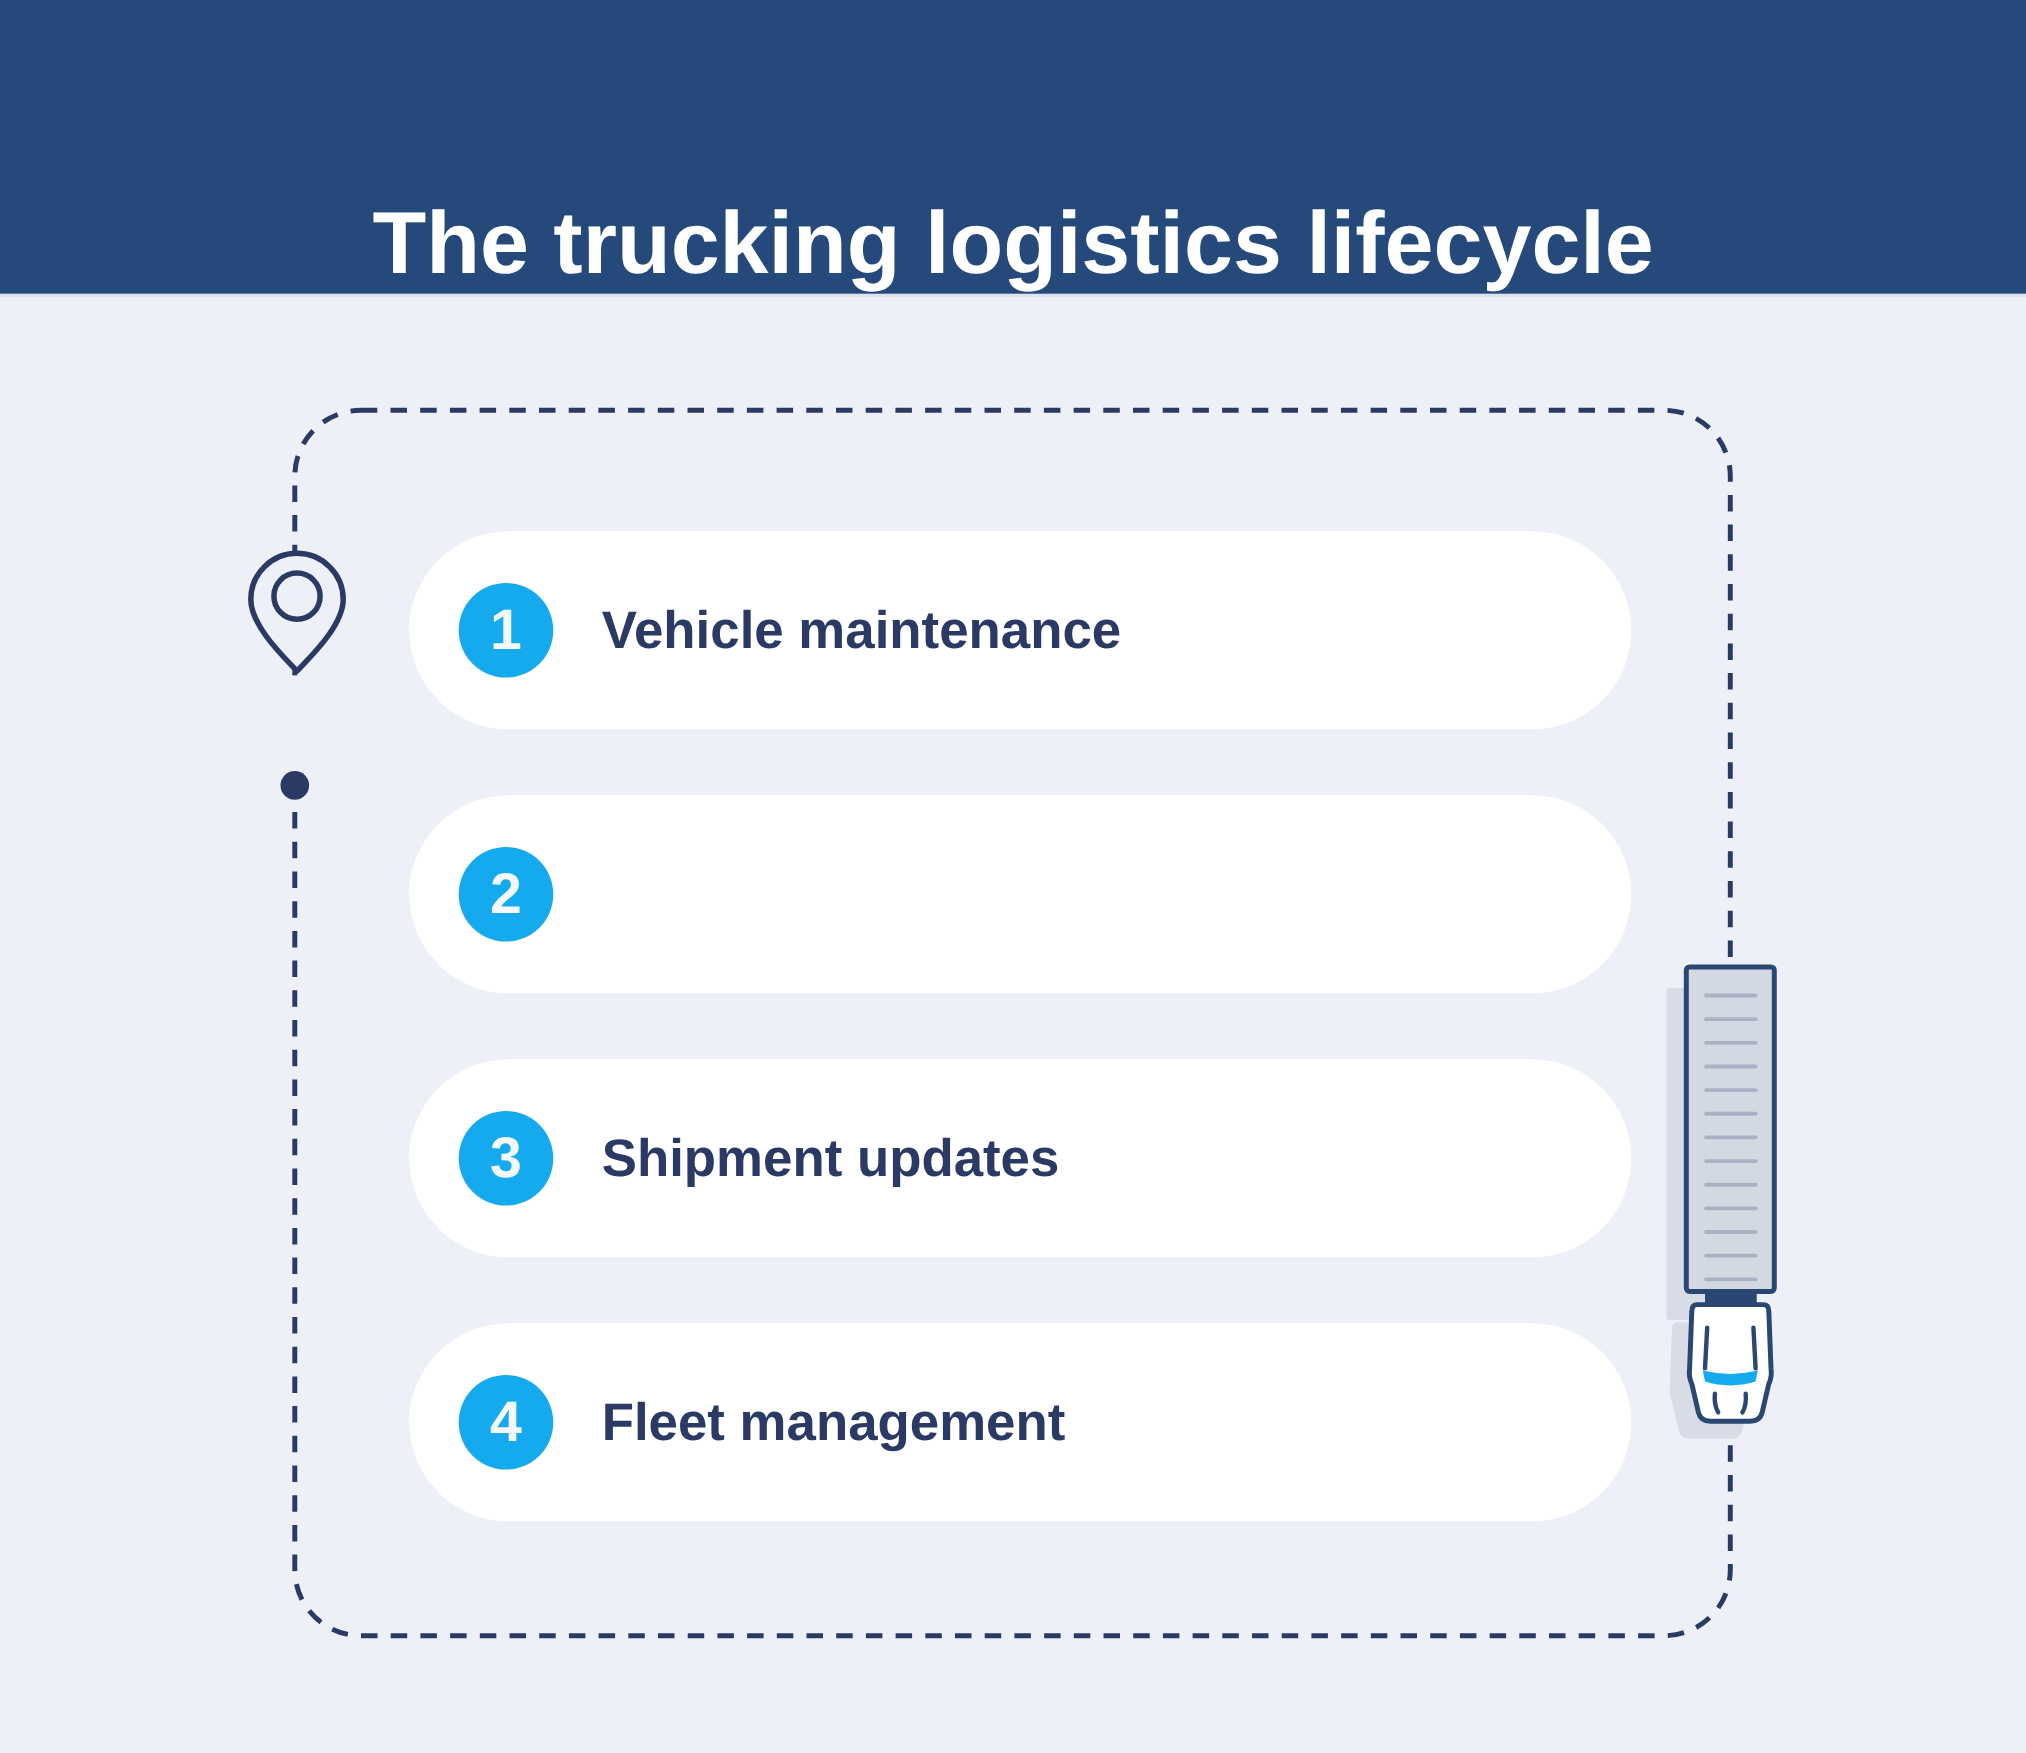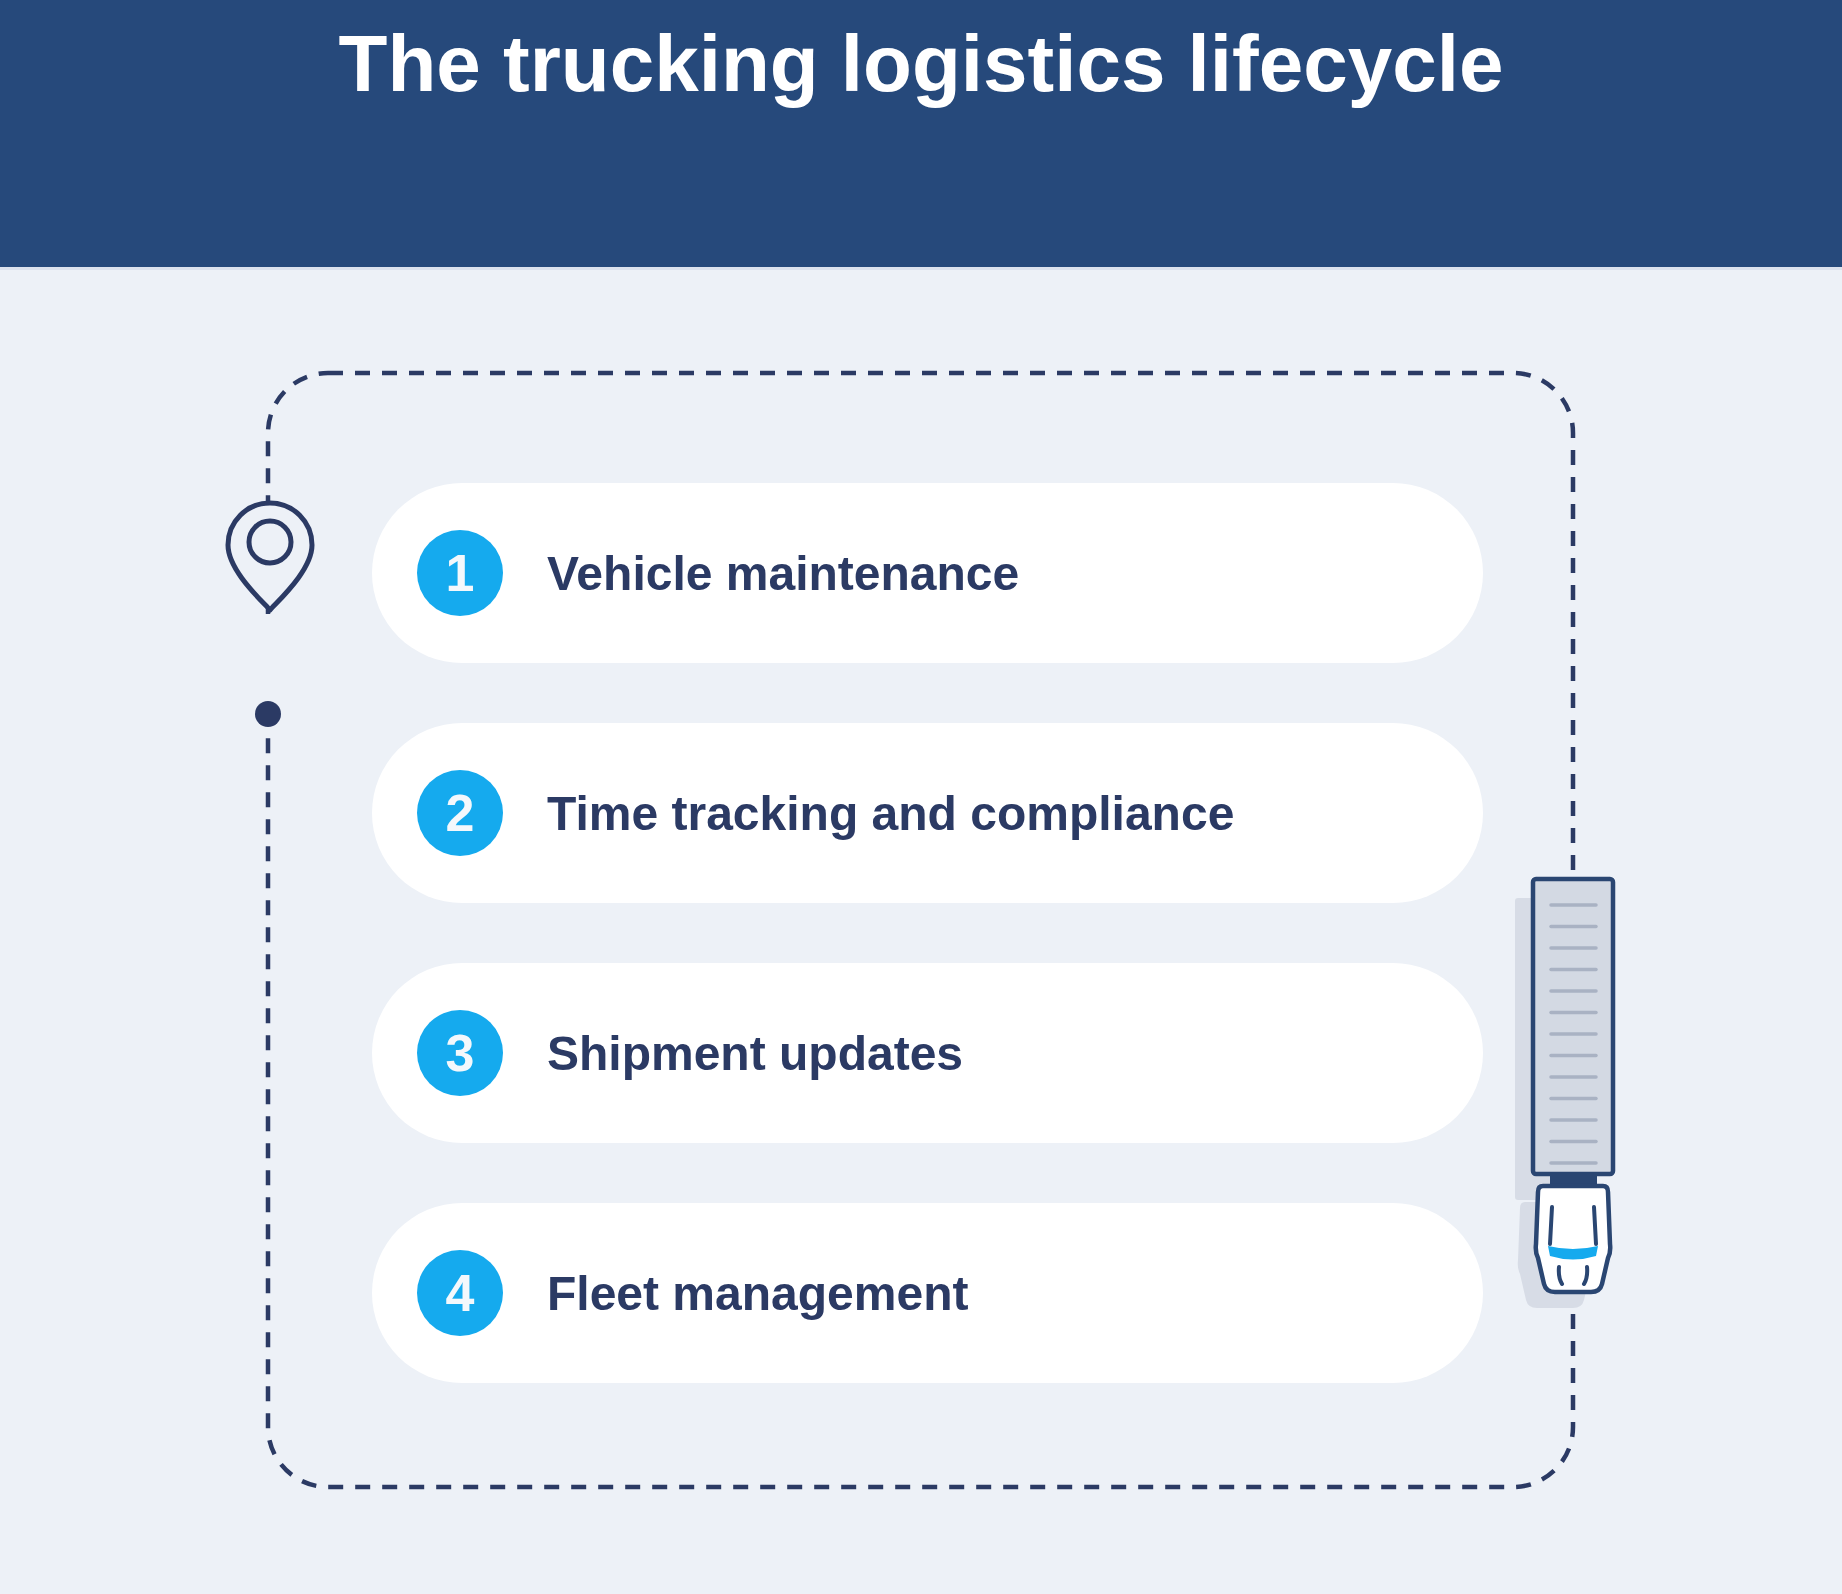--- a/index.html
+++ b/index.html
@@ -11,21 +11,21 @@
     font-family: "Liberation Sans", sans-serif;
     overflow: hidden;
   }
   .header {
     position: absolute;
     top: 0; left: 0; right: 0;
     height: 270px;
     background: var(--header-bg, #26497B);
     border-bottom: 3px solid var(--header-border, #DCE2EE);
     display: flex;
-    align-items: flex-start;
+    align-items: flex-end;
     justify-content: center;
     box-sizing: border-box;
   }
   .title {
     margin: 0;
     padding-top: 18px;
     color: var(--title-text, #FFFFFF);
     font-size: 80px;
     font-weight: bold;
     letter-spacing: 0px;
@@ -164,21 +164,20 @@
     </g>
   </svg>
 
   <div class="steps">
     <div class="pill row-1">
       <div class="badge">1</div>
       <div class="step-label">Vehicle maintenance</div>
     </div>
     <div class="pill row-2">
       <div class="badge">2</div>
-      <div class="step-label">Time tracking and compliance</div>
     </div>
     <div class="pill row-3">
       <div class="badge">3</div>
       <div class="step-label">Shipment updates</div>
     </div>
     <div class="pill row-4">
       <div class="badge">4</div>
       <div class="step-label">Fleet management</div>
     </div>
   </div>

